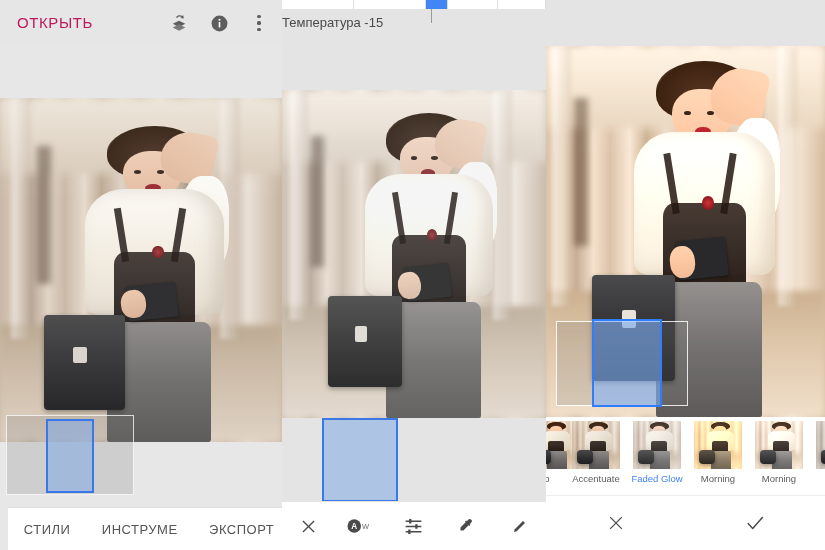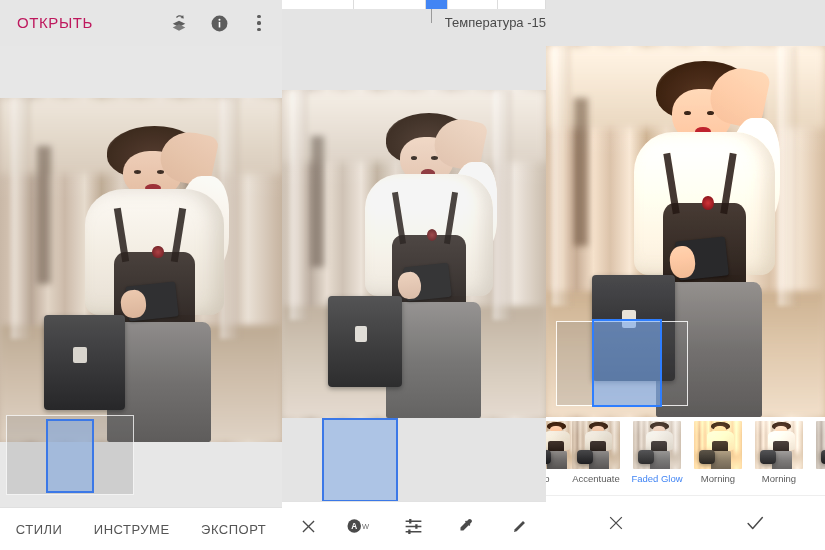--- a/index.html
+++ b/index.html
@@ -136,34 +136,34 @@
     position: absolute; left: 17px; top: 14px;
     font-size: 15px; letter-spacing: .6px; color: #be185d;
   }
   .hdr-icons { position: absolute; right: 10px; top: 10px; display: flex; align-items: center; gap: 14px; }
   .icon-btn { width: 26px; height: 26px; display: flex; align-items: center; justify-content: center; cursor: pointer; }
   .dots { display: flex; flex-direction: column; gap: 3px; align-items: center; }
   .dots i { width: 3.2px; height: 3.2px; border-radius: 50%; background: #5d5d5d; display: block; }
 
   .lp-photo { left: 0; top: 98px; width: 282px; height: 344px; }
   .lp-bottombar {
-    position: absolute; left: 0; bottom: 0; width: 282px; height: 43px;
+    position: absolute; left: 8px; bottom: 0; width: 282px; height: 43px;
     background: #ffffff; border-top: 1px solid #e0e0e0;
     display: flex; align-items: center; justify-content: space-around;
   }
   .tab-label { font-size: 13px; color: #555; letter-spacing: .5px; cursor: pointer; }
 
   
   #panel-mid { left: 282px; width: 264px; height: 550px; background: #e4e4e4; }
   .mp-seg { position: absolute; top: 0; left: 0; width: 264px; height: 9px; display: flex; }
   .mp-seg span { height: 9px; background: #ffffff; border-right: 1px solid #dcdcdc; }
   .mp-seg span.active { background: #4285f4; }
   .mp-tick { position: absolute; top: 9px; left: 149px; width: 1px; height: 14px; background: #9a9a9a; }
   .mp-label {
-    position: absolute; top: 15px; left: 0; width: 264px; text-align: right;
+    position: absolute; top: 15px; left: 0; width: 264px; text-align: left;
     font-size: 13px; color: #4a4a4a;
   }
   .mp-photo { left: 0; top: 90px; width: 264px; height: 328px; }
   .mp-bottombar {
     position: absolute; left: 0; bottom: 0; width: 264px; height: 49px;
     background: #ffffff; border-top: 1px solid #e2e2e2;
     display: flex; align-items: center;
   }
   .mp-bottombar .tool { flex: 1; display: flex; align-items: center; justify-content: center; cursor: pointer; }
 

